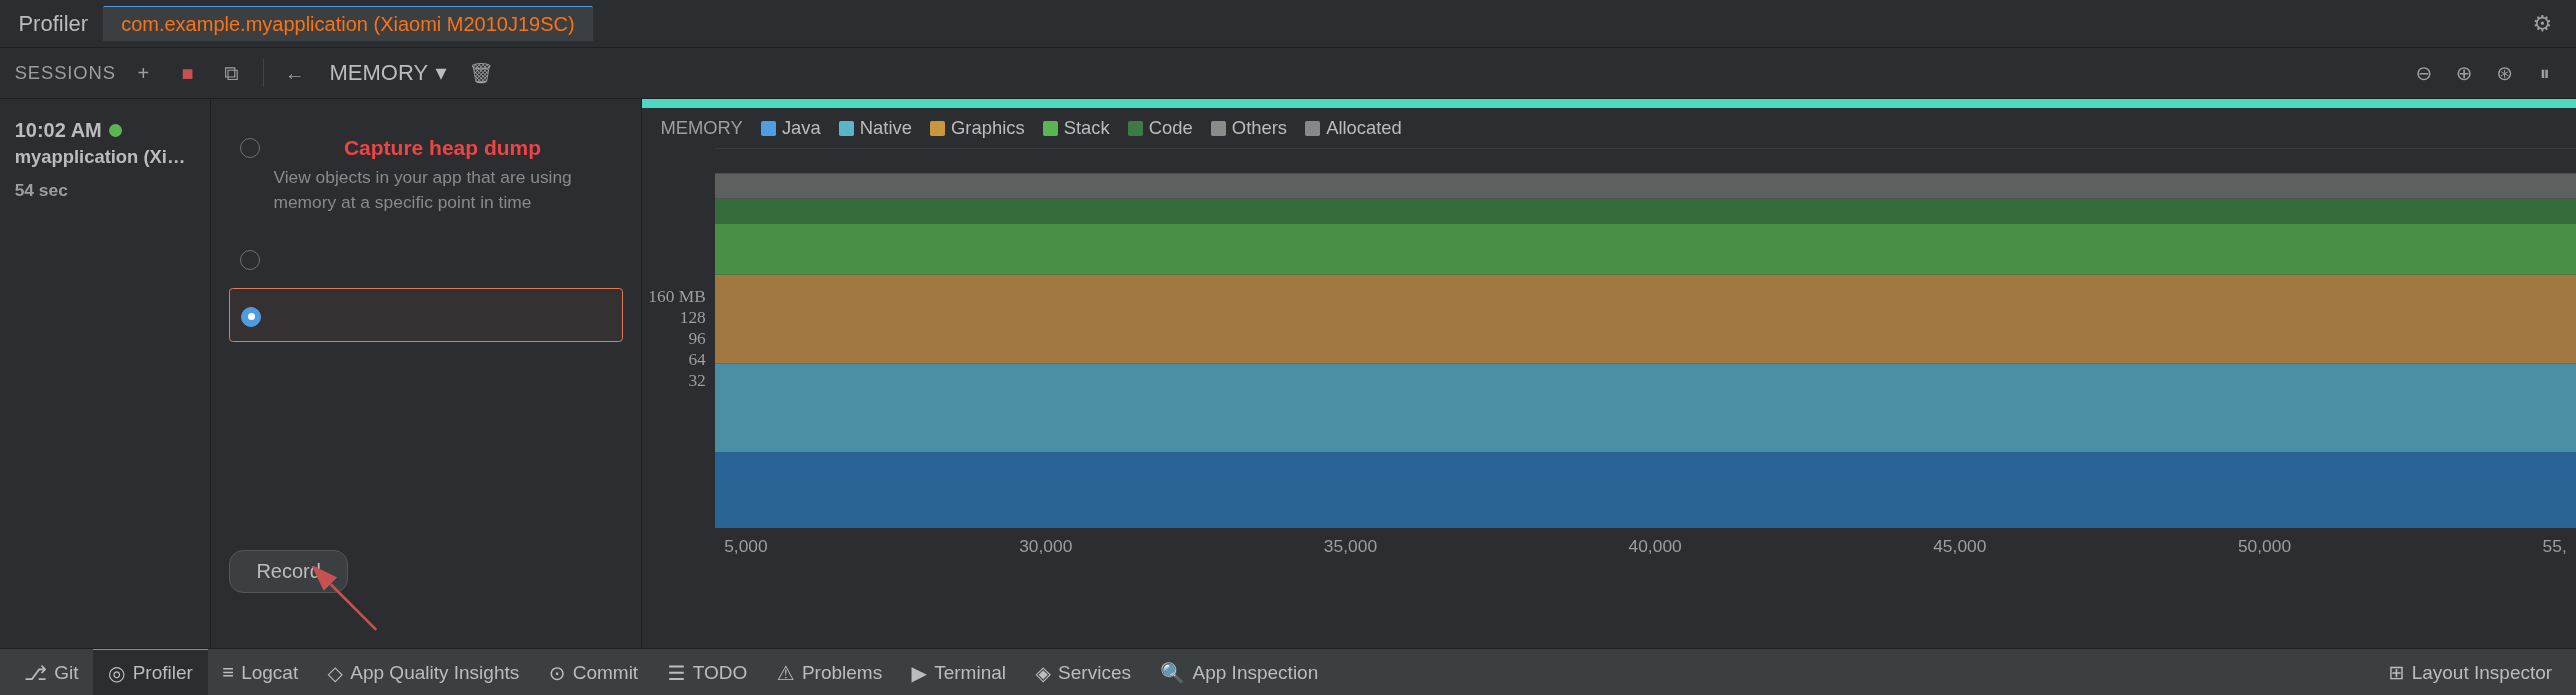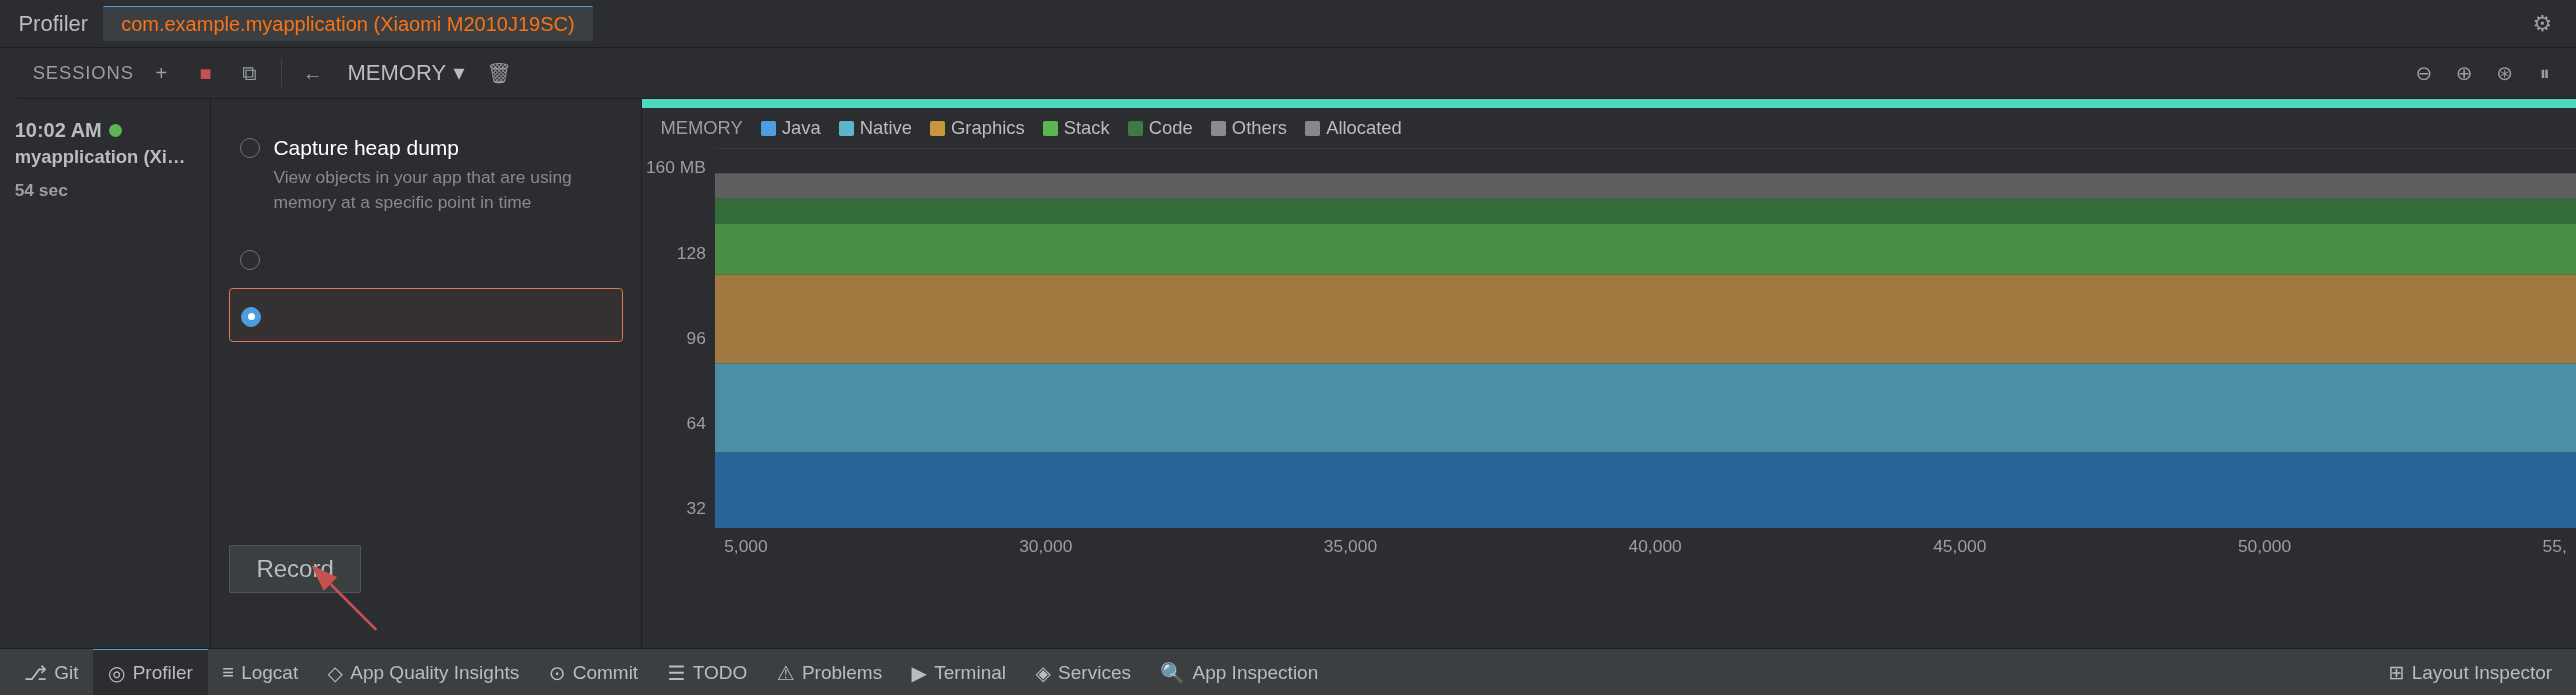--- a/index.html
+++ b/index.html
@@ -54,21 +54,20 @@
 
     
     .toolbar {
       display: flex;
       align-items: center;
       background: #2b2d30;
       border-bottom: 0.9px solid #1e1f22;
       height: 51px;
       padding: 0 14.7px;
       gap: 11px;
-      margin-left: 18px;
     }
     .toolbar-label {
       color: #9c9ea0;
       font-size: 18.4px;
       letter-spacing: 0.9px;
     }
     .toolbar-btn {
       display: flex;
       align-items: center;
       justify-content: center;
@@ -181,40 +180,41 @@
       background: #4d9de0;
     }
     .option-radio.checked::after {
       content: '';
       width: 7.3px;
       height: 7.3px;
       border-radius: 50%;
       background: white;
     }
     .option-text h3 {
-      color: #ffffff;
+      color: #ef4444;
       font-size: 21px;
-      font-weight: 400;
+      font-weight: 700;
       margin-bottom: 5.5px;
+      text-align: center;
     }
     .option-text p {
       color: #888a8c;
       font-size: 17.4px;
       line-height: 1.4;
     }
     .record-button {
       position: absolute;
       bottom: 55px;
       left: 18.4px;
       background: #3c3f41;
       border: 0.9px solid #555;
       color: #bbbcbd;
       padding: 9.2px 26px;
-      font-size: 24px;
-      border-radius: 1px;
+      font-size: 20px;
+      border-radius: 14px;
       cursor: pointer;
     }
 
     
     .right-panel {
       flex: 1;
       background: #2b2d30;
       overflow: hidden;
       position: relative;
     }
@@ -254,22 +254,23 @@
       overflow: hidden;
     }
     .chart-y-labels {
       position: absolute;
       left: 0;
       top: 0;
       bottom: 37px;
       width: 73px;
       display: flex;
       flex-direction: column;
-      justify-content: space-between;
+      justify-content: center;
       padding: 9.2px 0;
+      font-family: Liberation Serif, serif;
     }
     .y-label {
       color: #9c9ea0;
       font-size: 17.4px;
       text-align: right;
       padding-right: 9.2px;
     }
     .chart-plot {
       position: absolute;
       left: 73px;

